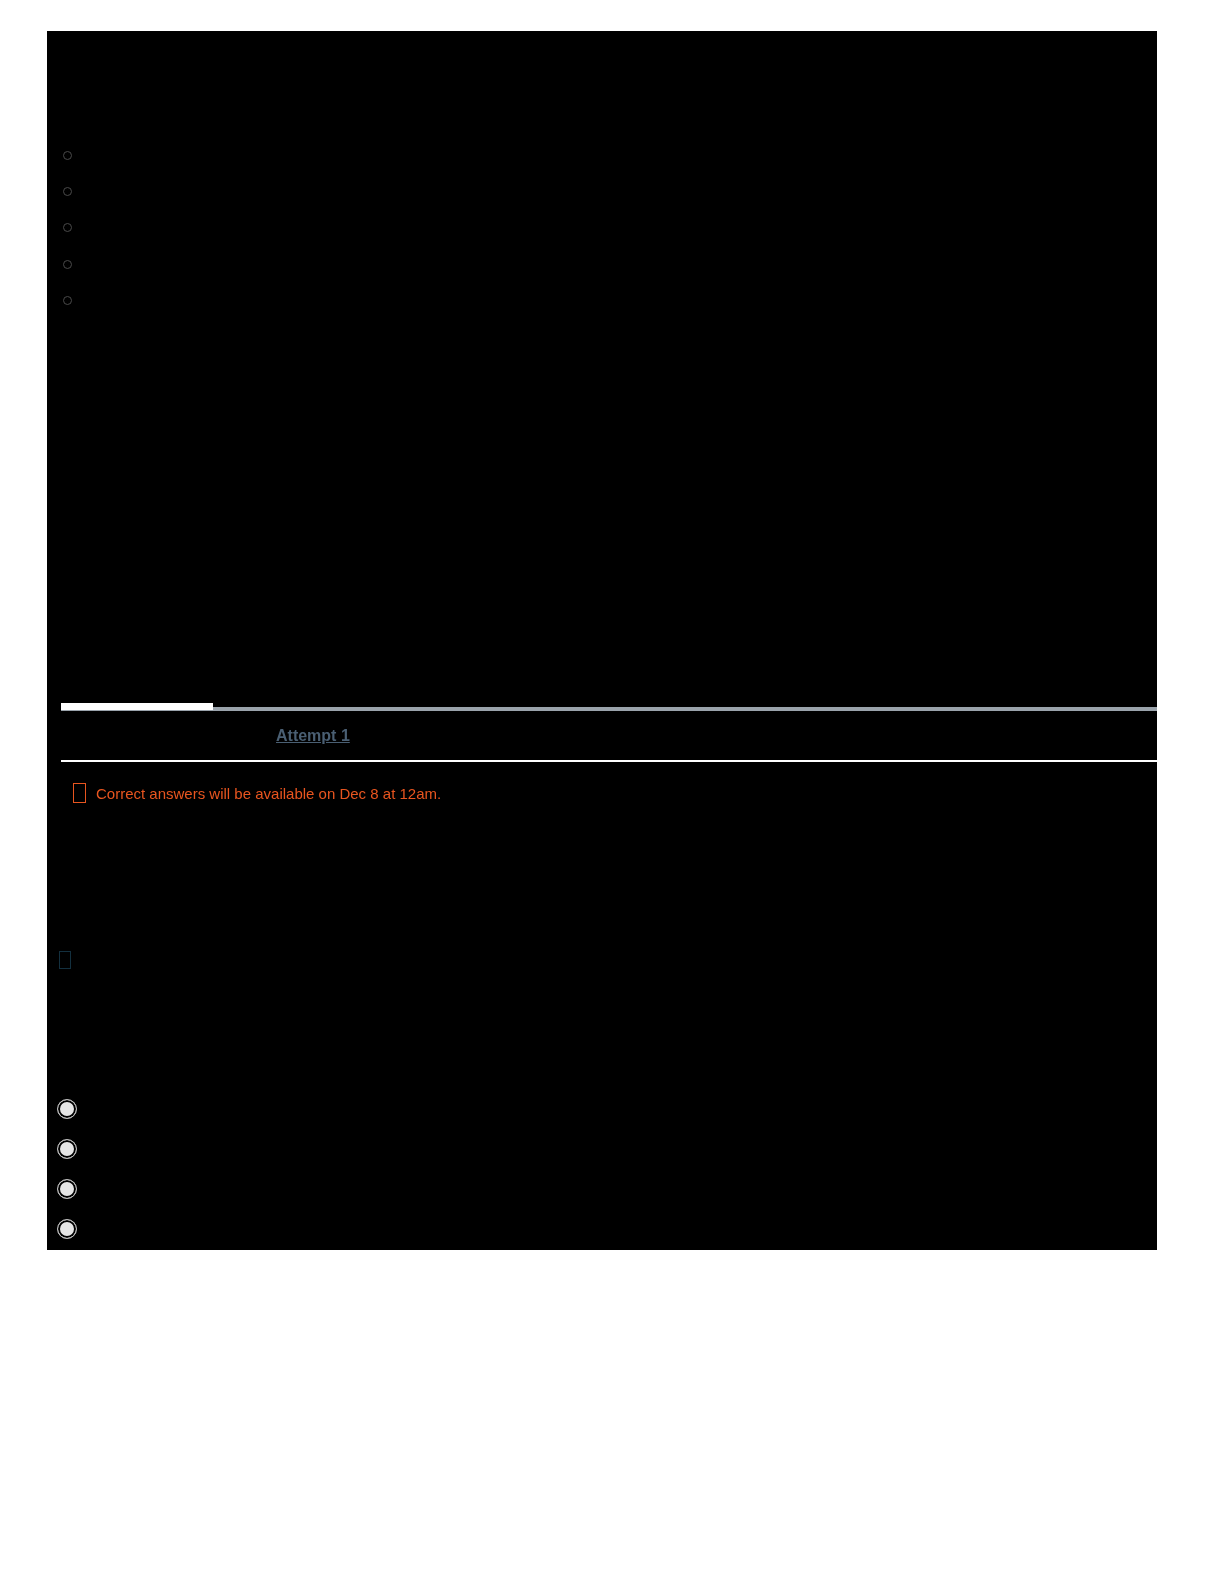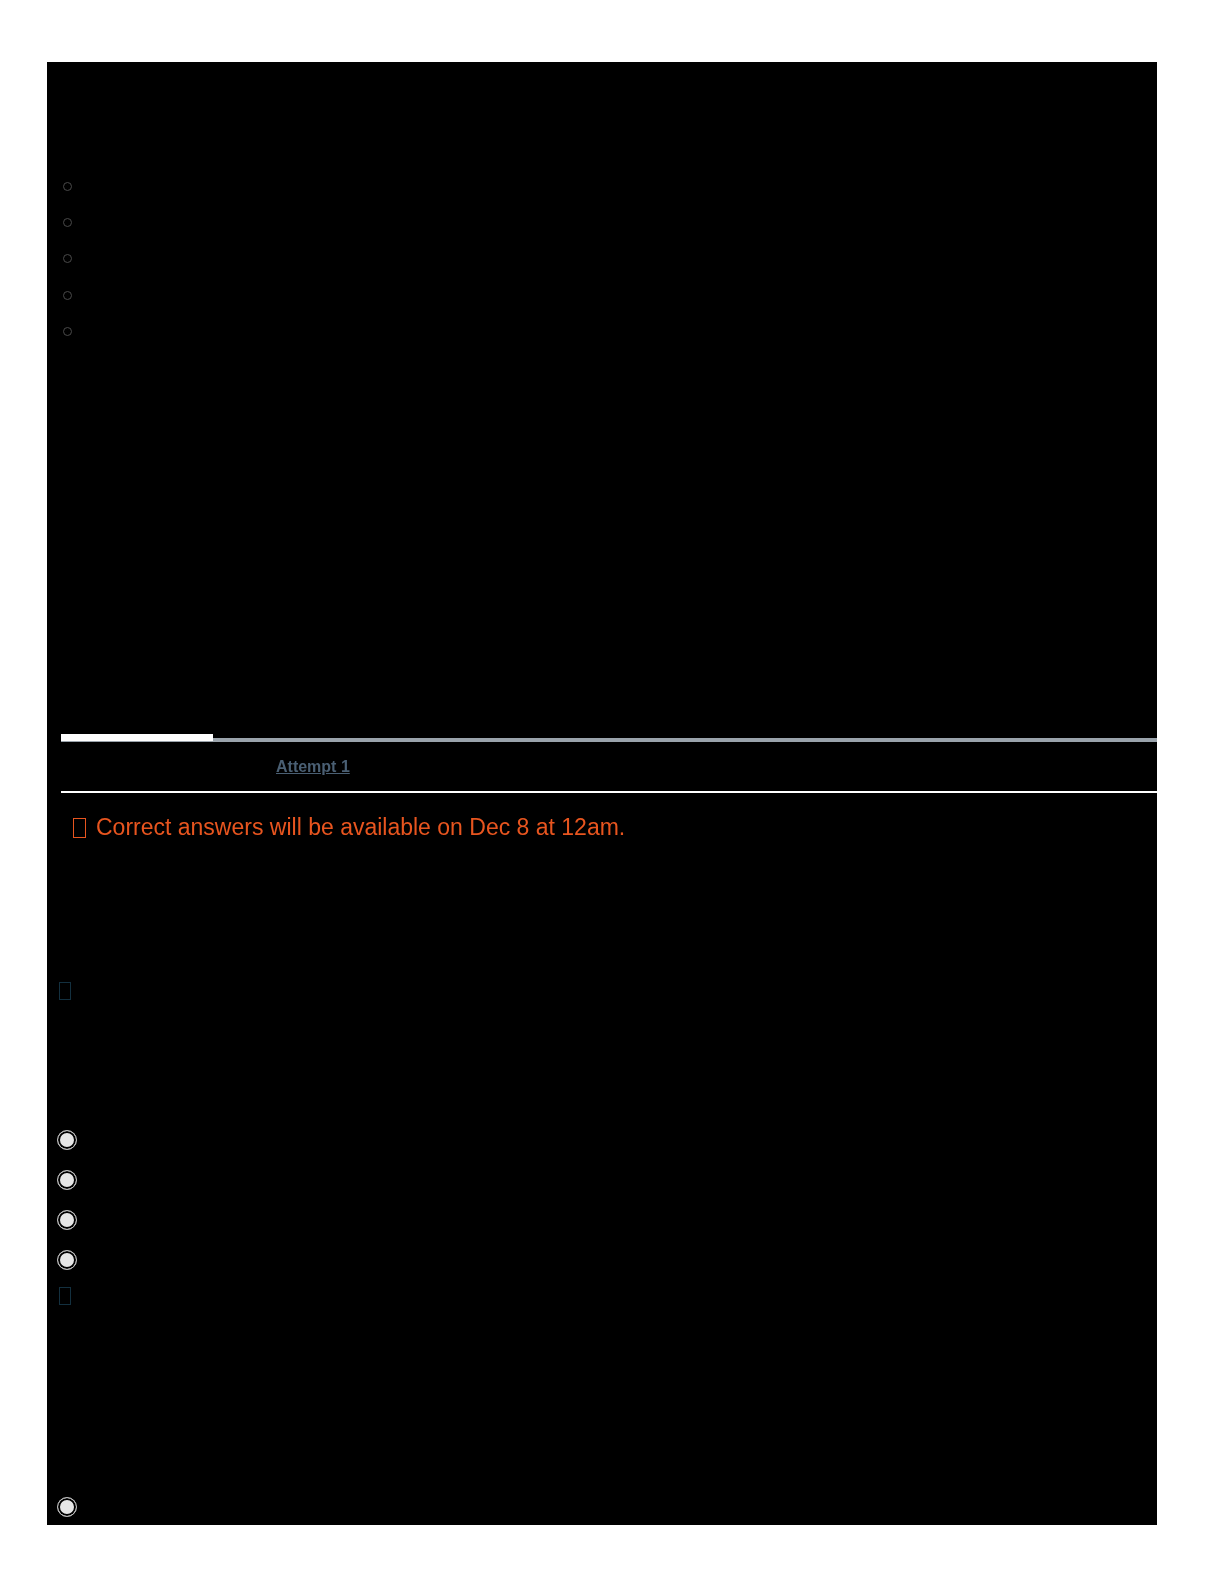--- a/index.html
+++ b/index.html
@@ -14,24 +14,23 @@
     position: relative;
     overflow: hidden;
   }
 
   
   .page {
     position: absolute;
     left: 47px;
     top: 31px;
     width: 1110px;
-    height: 1463px;
+    height: 1219px;
     background: #000000;
     overflow: hidden;
-    margin-top: 31px;
   }
 
   
   .top-list {
     position: absolute;
     left: 0;
     top: 0;
     width: 100%;
   }
   .bullet-row {
@@ -117,21 +116,21 @@
 
   
   .notice {
     position: absolute;
     left: 26px;
     top: 752px;
     display: flex;
     align-items: center;
     gap: 10px;
     color: #e8551f;
-    font-size: 23px;
+    font-size: 15px;
   }
   .notice-icon {
     display: inline-block;
     width: 13px;
     height: 20px;
     border: 1.5px solid #e8551f;
     box-sizing: border-box;
   }
 
   

